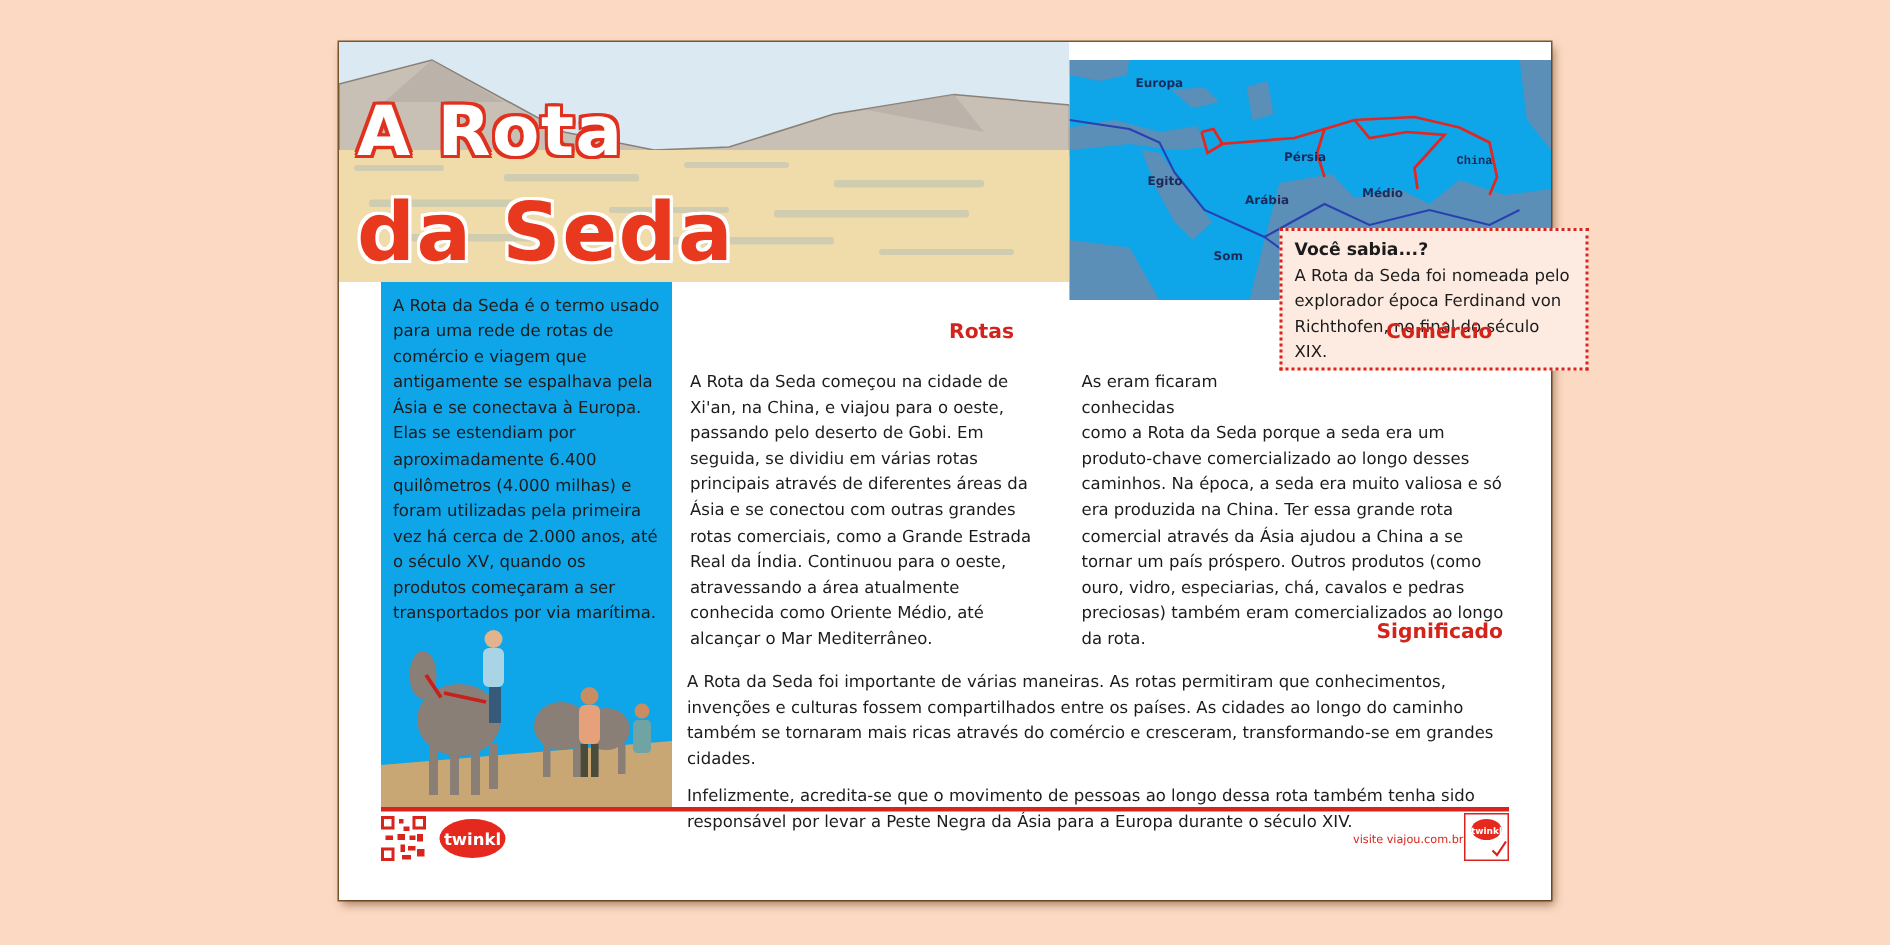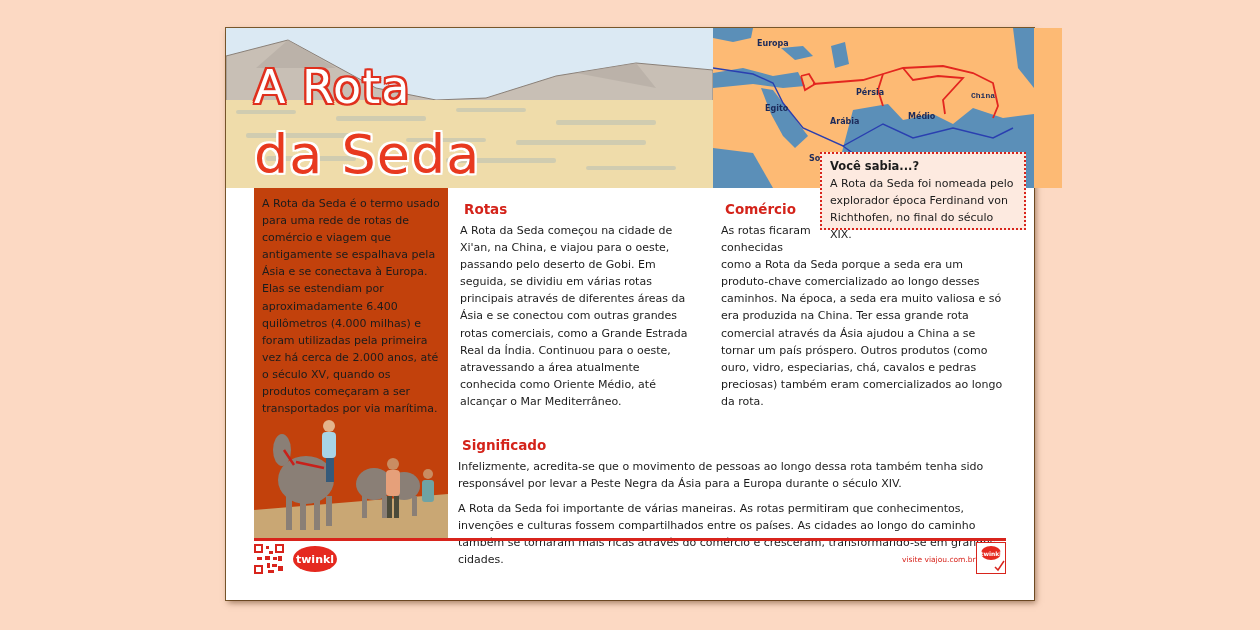--- a/index.html
+++ b/index.html
@@ -9,56 +9,56 @@
   }
   .sheet {
     position:absolute; left:226px; top:28px; width:808px; height:572px;
     background:#ffffff;
     box-shadow: 2px 3px 6px rgba(90,50,20,0.55), 0 0 0 1px #7a5a2e;
   }
   
   .scene { position:absolute; left:0; top:0; width:487px; height:160px; overflow:hidden; }
   .scene svg { position:absolute; left:0; top:0; }
   .title {
-    position:absolute; left:28px; font-family:"DejaVu Sans", sans-serif; font-weight:normal;
+    position:absolute; left:12px; font-family:"DejaVu Sans", sans-serif; font-weight:bold;
     letter-spacing:1px; line-height:1;
   }
   .title-1 { top:36px; font-size:46px; color:#ffffff;
     text-shadow: -2px -2px 0 #e0301e, 2px -2px 0 #e0301e, -2px 2px 0 #e0301e, 2px 2px 0 #e0301e, 0 2px 0 #e0301e, 0 -2px 0 #e0301e, 2px 0 0 #e0301e, -2px 0 0 #e0301e; }
   .title-2 { top:100px; font-size:54px; color:#e8391f;
     text-shadow: -2px -2px 0 #fff, 2px -2px 0 #fff, -2px 2px 0 #fff, 2px 2px 0 #fff, 0 2px 0 #fff, 0 -2px 0 #fff, 2px 0 0 #fff, -2px 0 0 #fff; }
 
   
-  .map { position:absolute; left:487px; top:0; width:321px; height:160px; overflow:hidden; background:#fdba74;padding-left:28px; }
+  .map { position:absolute; left:487px; top:12px; width:321px; height:160px; overflow:hidden; background:#0ea5e9; }
   .map svg { position:absolute; left:0; top:0; }
   .map-label { position:absolute; font-size:8px; color:#1c2a5a; font-weight:bold; }
 
   
   .fact {
-    position:absolute; left:594px; top:124px; width:206px; height:78px;
+    position:absolute; left:627px; top:124px; width:206px; height:95px;
     background:#fdeae0; border:2px dotted #d8241c; box-sizing:border-box; padding:4px 8px;
     font-size:11px; line-height:17px;
   }
   .fact h4 { margin:0; font-size:11.5px; font-weight:bold; }
 
   
   .intro {
-    position:absolute; left:28px; top:160px; width:194px; height:350px; background:#c2410c;
+    position:absolute; left:28px; top:160px; width:194px; height:350px; background:#0ea5e9;
   }
   .intro p { margin:0; padding:7px 8px 0 8px; font-size:11px; line-height:17.1px; }
   .caravan { position:absolute; left:0; bottom:0; width:194px; height:128px; }
   .left-strip { position:absolute; left:0; top:160px; width:28px; height:350px; background:#fff; }
 
-  .section-h { margin:4px; font-size:13.5px; font-weight:bold; color:#d4231a; line-height:17px; }
+  .section-h { margin:16px; font-size:13.5px; font-weight:bold; color:#d4231a; line-height:17px;text-align:right; }
   .section-p { margin:0; font-size:11px; line-height:17.1px; }
 
   .rotas { position:absolute; left:234px; top:169px; width:232px; }
   .comercio { position:absolute; left:495px; top:169px; width:290px; }
   .comercio .narrow { width:100px; }
-  .signif { position:absolute; left:232px; top:405px; width:560px; }
+  .signif { position:absolute; left:232px; top:369px; width:560px; }
   .signif .section-p + .section-p { margin-top:8px; }
 
   .rule { position:absolute; left:28px; top:510px; width:752px; height:3px; background:#d8241c; }
 
   
   .qr { position:absolute; left:28px; top:516px; width:30px; height:30px; }
   .twinkl-logo { position:absolute; left:66px; top:516px; width:46px; height:30px; }
   .visit { position:absolute; left:676px; top:527px; font-size:7.5px; color:#d8241c; }
   .badge { position:absolute; left:750px; top:514px; width:30px; height:32px; border:1px solid #d8241c; background:#fff; box-sizing:border-box; }
 </style>
@@ -159,28 +159,28 @@
     </svg>
   </div>
 
   <div class="rotas">
     <h3 class="section-h">Rotas</h3>
     <p class="section-p">A Rota da Seda começou na cidade de Xi'an, na China, e viajou para o oeste, passando pelo deserto de Gobi. Em seguida, se dividiu em várias rotas principais através de diferentes áreas da Ásia e se conectou com outras grandes rotas comerciais, como a Grande Estrada Real da Índia. Continuou para o oeste, atravessando a área atualmente conhecida como Oriente Médio, até alcançar o Mar Mediterrâneo.</p>
   </div>
 
   <div class="comercio">
     <h3 class="section-h">Comércio</h3>
-    <p class="section-p narrow">As rotas ficaram conhecidas</p>
+    <p class="section-p narrow">As eram ficaram conhecidas</p>
     <p class="section-p">como a Rota da Seda porque a seda era um produto-chave comercializado ao longo desses caminhos. Na época, a seda era muito valiosa e só era produzida na China. Ter essa grande rota comercial através da Ásia ajudou a China a se tornar um país próspero. Outros produtos (como ouro, vidro, especiarias, chá, cavalos e pedras preciosas) também eram comercializados ao longo da rota.</p>
   </div>
 
   <div class="signif">
     <h3 class="section-h">Significado</h3>
+    <p class="section-p">A Rota da Seda foi importante de várias maneiras. As rotas permitiram que conhecimentos, invenções e culturas fossem compartilhados entre os países. As cidades ao longo do caminho também se tornaram mais ricas através do comércio e cresceram, transformando-se em grandes cidades.</p>
     <p class="section-p">Infelizmente, acredita-se que o movimento de pessoas ao longo dessa rota também tenha sido responsável por levar a Peste Negra da Ásia para a Europa durante o século XIV.</p>
-    <p class="section-p">A Rota da Seda foi importante de várias maneiras. As rotas permitiram que conhecimentos, invenções e culturas fossem compartilhados entre os países. As cidades ao longo do caminho também se tornaram mais ricas através do comércio e cresceram, transformando-se em grandes cidades.</p>
   </div>
 
   <div class="rule"></div>
 
   <svg class="qr" viewBox="0 0 30 30">
     <rect width="30" height="30" fill="#fff"></rect>
     <g fill="#d8241c">
       <rect x="0" y="0" width="9" height="9"></rect>
         <rect x="21" y="0" width="9" height="9"></rect>
         <rect x="0" y="21" width="9" height="9"></rect>

